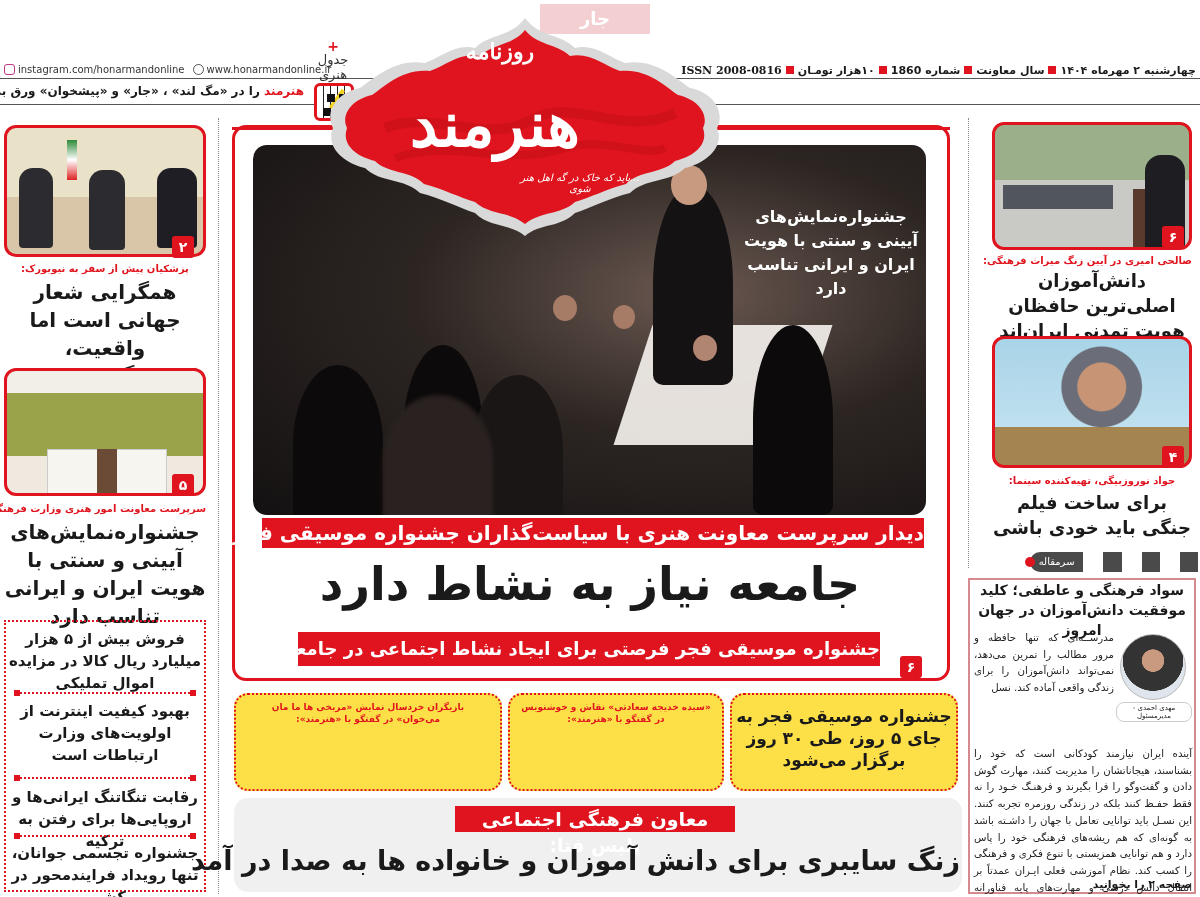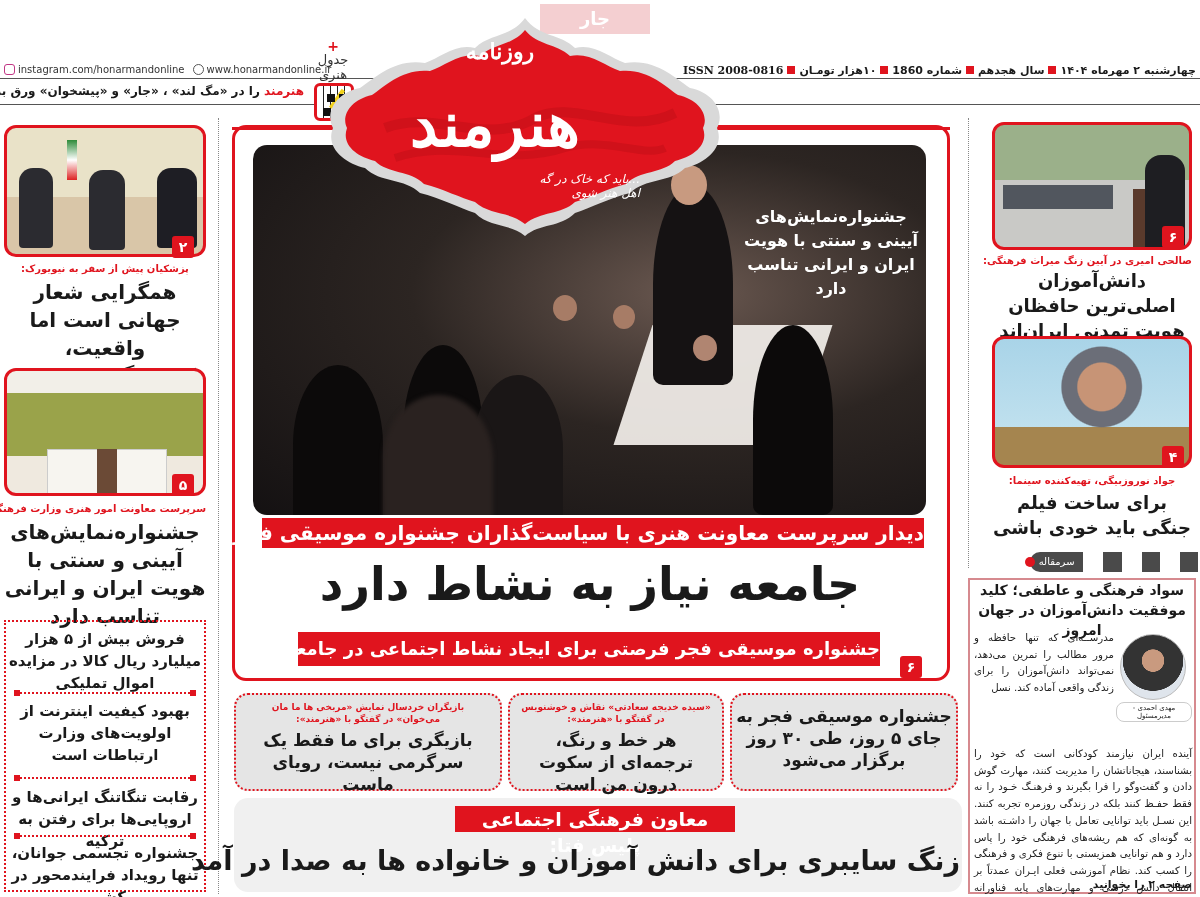--- a/index.html
+++ b/index.html
@@ -28,21 +28,21 @@
   .pencil { position: absolute; left: 18px; top: 2px; width: 4px; height: 22px; background: #f2d21c; transform: rotate(35deg); }
 
   .top-right-info { right: 4px; top: 64px; width: 420px; font-size: 11px; font-weight: bold; white-space: nowrap; text-align: right; }
   .sq { display: inline-block; width: 8px; height: 8px; background: #e0141e; margin: 0 4px; vertical-align: 0; }
 
   
   .mast { left: 325px; top: 8px; width: 400px; height: 230px; }
   .mast svg { width: 100%; height: 100%; }
   .mast-title { left: 360px; top: 88px; width: 270px; text-align: center; color: #fff; font-size: 62px; font-weight: bold; font-family: "DejaVu Serif", serif; letter-spacing: 2px; }
   .mast-sub { left: 410px; top: 38px; width: 180px; text-align: center; color: #fff; font-size: 22px; font-weight: bold; font-family: "DejaVu Serif", serif; }
-  .mast-tag { left: 520px; top: 172px; width: 120px; color: #fff; font-size: 12px; font-style: italic; }
+  .mast-tag { left: 520px; top: 172px; width: 120px; text-align: center; color: #fff; font-size: 10px; font-style: italic; }
 
   
   .redline { height: 3px; background: #e0141e; }
 
   
   .lead-frame { left: 232px; top: 125px; width: 718px; height: 556px; border: 3px solid #e0141e; border-radius: 14px; }
   .lead-photo { left: 253px; top: 145px; width: 673px; height: 370px; border-radius: 14px;
     background: radial-gradient(ellipse at 65% 40%, #6a5850 0%, #2c2522 45%, #141112 100%); overflow: hidden; }
   .photo-stage { position: absolute; left: 380px; top: 180px; width: 180px; height: 120px; background: #eeeae6; transform: skewX(-18deg); opacity: .95; }
   .photo-figure { position: absolute; border-radius: 50% 50% 10px 10px; background: #0c0a0a; }
@@ -63,21 +63,21 @@
   .col-sep { width: 0; border-left: 1px dotted #888; }
 
   
   .briefs { left: 4px; top: 620px; width: 202px; height: 272px; border: 2px dotted #e0141e; }
   .brief { position: absolute; left: 0; width: 198px; text-align: center; font-size: 15px; font-weight: bold; line-height: 22px; }
   .brief-sep { position: absolute; left: 10px; width: 178px; height: 0; border-top: 2px dotted #e0141e; }
   .brief-sep::before, .brief-sep::after { content: ""; position: absolute; top: -4px; width: 6px; height: 6px; background: #e0141e; }
   .brief-sep::before { left: -2px; } .brief-sep::after { right: -2px; }
 
   
-  .dotbox { border: 2px dotted #e0141e; border-radius: 14px; background: #e5e5e5; }
+  .dotbox { border: 2px dotted #e0141e; border-radius: 14px; background: #fde047; }
   .box-kicker { font-size: 9px; font-weight: bold; color: #e0141e; text-align: center; line-height: 12px; }
   .box-head { font-size: 17px; font-weight: bold; text-align: center; line-height: 22px; }
 
   .bottom-band { left: 234px; top: 798px; width: 728px; height: 94px; background: #f0f0f0; border-radius: 14px; }
   .band-kicker { left: 455px; top: 806px; width: 280px; height: 26px; background: #e0141e; color: #fff; font-size: 19px; font-weight: bold; text-align: center; line-height: 26px; }
   .band-head { left: 236px; top: 836px; width: 724px; font-size: 27px; font-weight: bold; text-align: center; white-space: nowrap; line-height: 50px; }
 
   
   .ed-tab-row { left: 1030px; top: 552px; width: 168px; height: 20px; display: flex; gap: 20px; direction: ltr; justify-content: flex-end; }
   .ed-tab { background: #4a4a4a; height: 20px; }
@@ -110,21 +110,21 @@
 </div>
 <div class="abs crossword">
   <div class="plus">+</div>
   <div class="lbl">جدول هنری</div>
   <div class="grid">
       <div class="pencil"></div>
     </div>
 </div>
 
 <div class="abs top-right-info">
-  <span>چهارشنبه ۲ مهرماه ۱۴۰۴</span><span class="sq"></span><span>سال هجدهم</span><span class="sq"></span><span>شماره 1860</span><span class="sq"></span><span>۱۰هزار تومـان</span><span class="sq"></span><span style="font-family:'DejaVu Serif',serif;">ISSN 2008-0816</span>
+  <span>چهارشنبه ۲ مهرماه ۱۴۰۴</span><span class="sq"></span><span>سال معاونت</span><span class="sq"></span><span>شماره 1860</span><span class="sq"></span><span>۱۰هزار تومـان</span><span class="sq"></span><span style="font-family:'DejaVu Serif',serif;">ISSN 2008-0816</span>
 </div>
 
 <div class="abs redline" style="left:232px; top:127px; width:120px;"></div>
 <div class="abs redline" style="left:660px; top:127px; width:290px;"></div>
 
 <div class="abs lead-frame"></div>
 <div class="abs lead-photo">
   <div class="photo-stage"></div>
   <div class="photo-figure" style="left:400px; top:40px; width:80px; height:200px; background:#151213;"></div>
   <div class="photo-head" style="left:418px; top:20px; width:36px; height:40px;"></div>
@@ -213,22 +213,20 @@
 <div class="abs ed-byline">مهدی احمدی - مدیرمسئول</div>
 <div class="abs ed-body ed-body-a">مدرســه‌ای که تنها حافظه و مرور مطالب را تمرین می‌دهد، نمی‌تواند دانش‌آموزان را برای زندگی واقعی آماده کند. نسل</div>
 <div class="abs ed-body ed-body-b">آینده ایران نیازمند کودکانی است که خود را بشناسند، هیجاناتشان را مدیریت کنند، مهارت گوش دادن و گفت‌وگو را فرا بگیرند و فرهنـگ خـود را نه فقط حفـظ کنند بلکه در زندگی روزمره تجربه کنند. این نسـل باید توانایی تعامل با جهان را داشـته باشد به گونه‌ای که هم ریشه‌های فرهنگی خود را پاس دارد و هم توانایی همزیستی با تنوع فکری و فرهنگی را کسب کند. نظام آموزشی فعلی ایـران عمدتاً بر انتقال دانش درسی و مهارت‌های پایه فناورانه متمرکز است...</div>
 <div class="abs ed-more">صفحه ۲ را بخوانید</div>
 
 <div class="abs dotbox" style="left:730px; top:693px; width:228px; height:98px;">
   <div class="box-head" style="margin-top:10px;">جشنواره موسیقی فجر به جای ۵ روز، طی ۳۰ روز برگزار می‌شود</div>
 </div>
 <div class="abs dotbox" style="left:508px; top:693px; width:216px; height:98px;">
   <div class="box-kicker" style="margin-top:6px; padding:0 10px;">«سیده خدیجه سعادتی» نقاش و خوشنویس در گفتگو با «هنرمند»:</div>
-  <div class="box-head" style="margin-top:4px; padding:0 14px;">هر خط و رنگ، ترجمه‌ای از سکوت درون من است</div>
 </div>
 <div class="abs dotbox" style="left:234px; top:693px; width:268px; height:98px;">
   <div class="box-kicker" style="margin-top:6px; padding:0 14px;">بازیگران خردسال نمایش «مربخی ها ما مان می‌خوان» در گفتگو با «هنرمند»:</div>
-  <div class="box-head" style="margin-top:4px; padding:0 10px;">بازیگری برای ما فقط یک سرگرمی نیست، رویای ماست</div>
 </div>
 
 <div class="abs bottom-band"></div>
 <div class="abs band-kicker">معاون فرهنگی اجتماعی پلیس فتا:</div>
 <div class="abs band-head">زنگ سایبری برای دانش آموزان و خانواده ها به صدا در آمد</div>
 
 </body></html>

